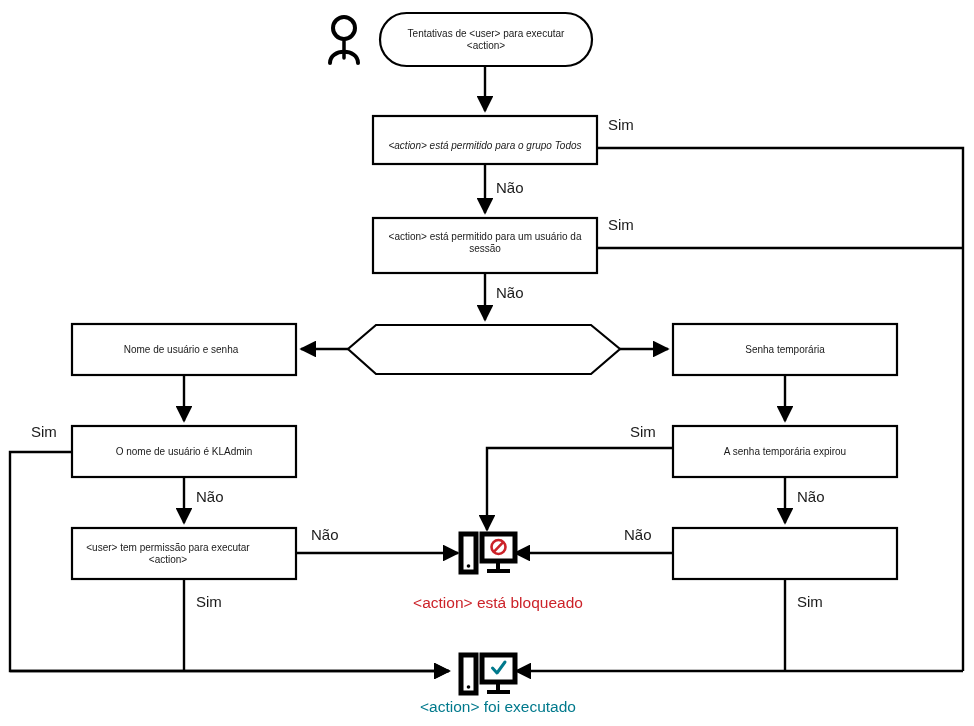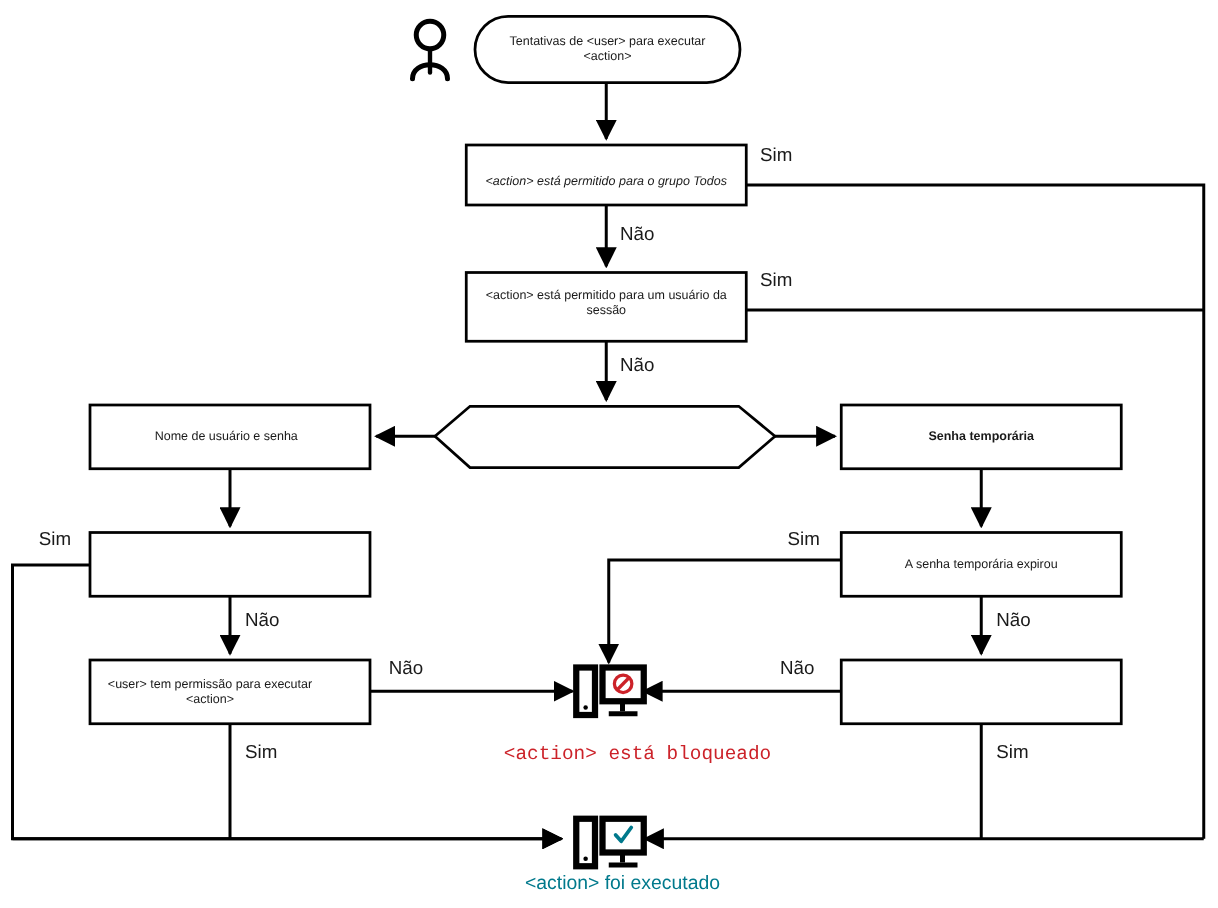--- a/index.html
+++ b/index.html
@@ -150,22 +150,23 @@
 &lt;action&gt;</div>
 
   <div class="node-text" style="left:373px; top:116px; width:224px; height:60px;font-style:italic;">&lt;action&gt; está permitido para o grupo Todos</div>
 
   <div class="node-text" style="left:373px; top:218px; width:224px; height:49px;text-align:center;">&lt;action&gt; está permitido para um usuário da
 sessão</div>
 
 
   <div class="node-text" style="left:69px; top:324px; width:224px; height:51px;">Nome de usuário e senha</div>
 
-  <div class="node-text" style="left:673px; top:324px; width:224px; height:51px;font-weight:bold;">Senha temporária</div>
-
+  <div class="node-text" style="left:673px; top:324px; width:224px; height:51px;">Senha temporária</div>
+
+  <div class="node-text" style="left:72px; top:426px; width:224px; height:51px;">O nome de usuário é KLAdmin</div>
 
   <div class="node-text" style="left:673px; top:426px; width:224px; height:51px;">A senha temporária expirou</div>
 
   <div class="node-text" style="left:72px; top:528px; width:192px; height:51px;">&lt;user&gt; tem permissão para executar
 &lt;action&gt;</div>
 
 
   <div class="edge-label" style="left:608px; top:116px;">Sim</div>
 
   <div class="edge-label" style="left:496px; top:179px;">Não</div>
@@ -183,17 +184,17 @@
   <div class="edge-label" style="left:196px; top:593px;">Sim</div>
 
   <div class="edge-label" style="left:630px; top:423px;">Sim</div>
 
   <div class="edge-label" style="left:797px; top:488px;">Não</div>
 
   <div class="edge-label" style="left:624px; top:526px;">Não</div>
 
   <div class="edge-label" style="left:797px; top:593px;">Sim</div>
 
-  <div class="result-label result-blocked" style="left:350px; top:594px; width:320px;font-family:Liberation Mono, monospace;">&lt;action&gt; está bloqueado</div>
+  <div class="result-label result-blocked" style="left:338px; top:594px; width:320px;">&lt;action&gt; está bloqueado</div>
 
   <div class="result-label result-executed" style="left:338px; top:698px; width:320px;">&lt;action&gt; foi executado</div>
 
 </div>
 
 </body></html>

